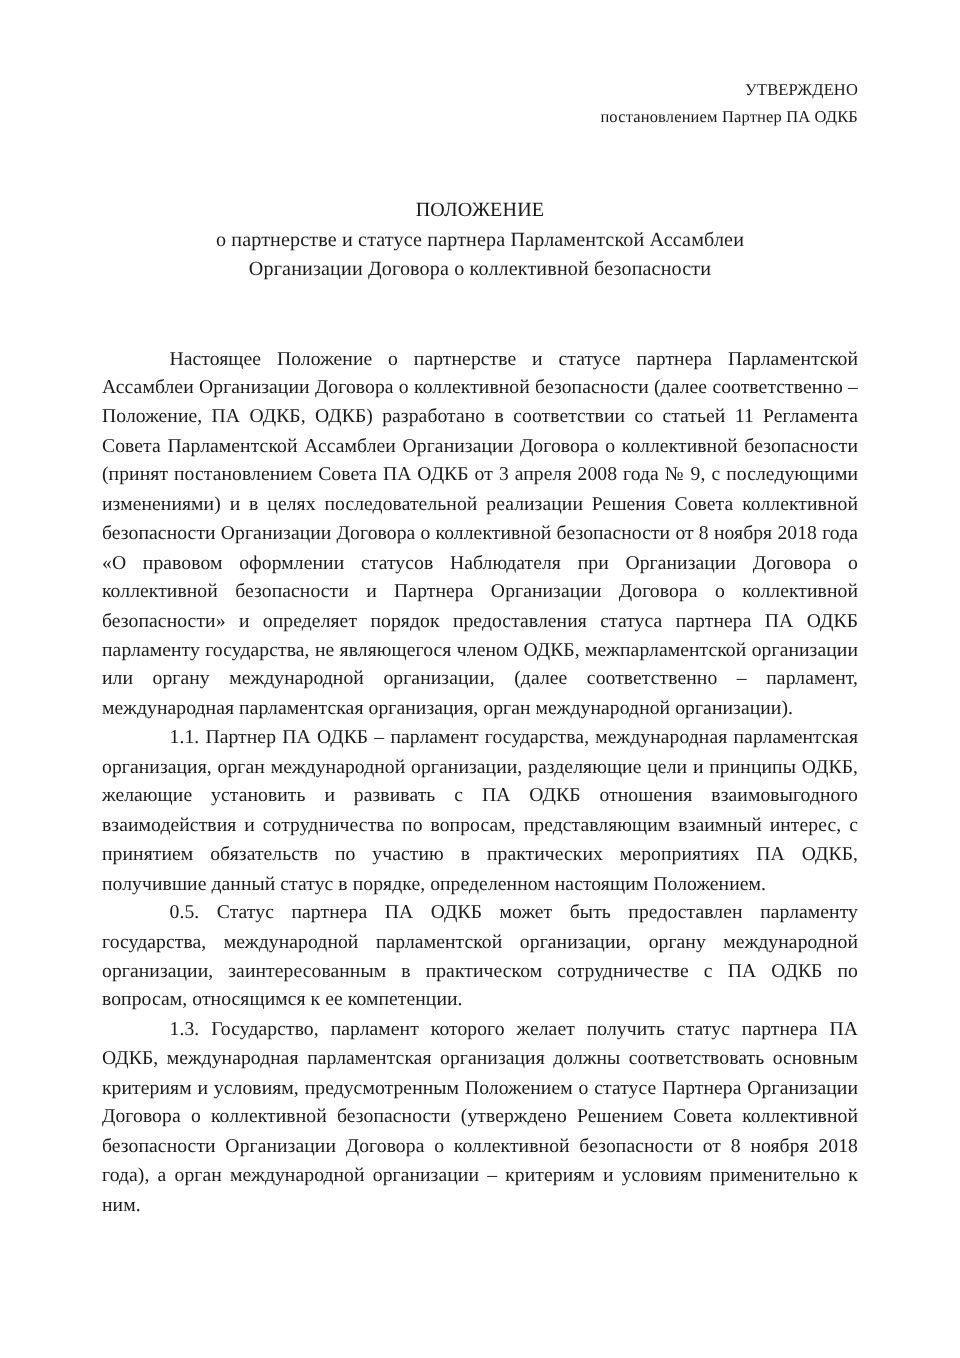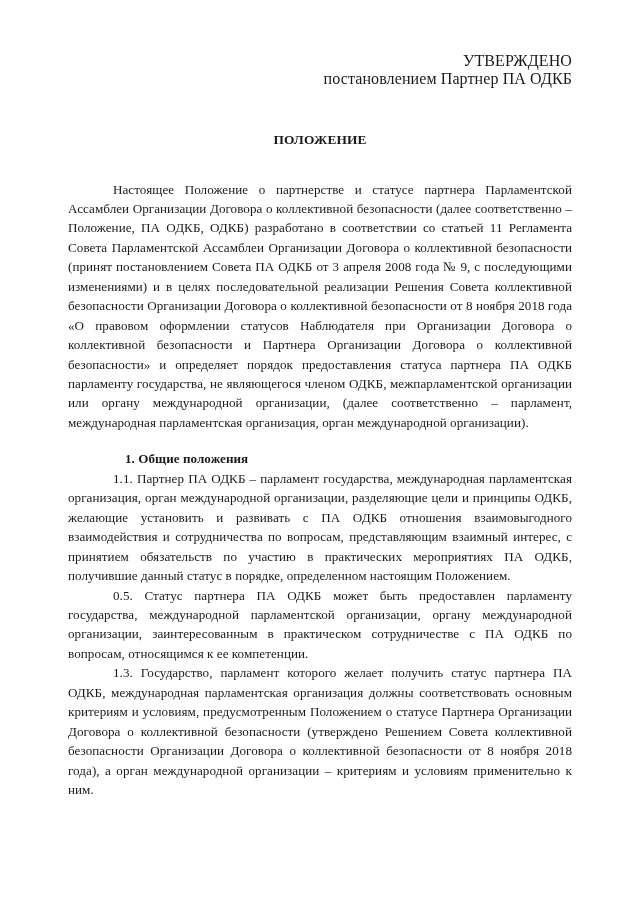--- a/index.html
+++ b/index.html
@@ -24,46 +24,46 @@
   .content {
     position: absolute;
     left: 68px;
     top: 52px;
     width: 504px;
   }
 
   
   .approval-block {
     text-align: right;
-    font-size: 16px;
+    font-size: 11px;
     line-height: 17.5px;
     letter-spacing: 0.1px;
   }
   .approval-block .approval-line {
     display: block;
     white-space: pre;
   }
 
   
   .doc-title {
     margin-top: 43px;
     text-align: center;
-    font-weight: bold;
+    font-weight: normal;
     font-size: 13.4px;
     line-height: 19.5px;
     letter-spacing: 0.1px;
   }
   .doc-title .title-line {
     display: block;
     white-space: pre;
   }
 
   
   .body-text {
-    margin-top: 30px;
+    margin-top: 40px;
   }
   p.para {
     margin: 0;
     font-size: 13.1px;
     line-height: 19.45px;
     text-align: justify;
     text-justify: inter-word;
     text-indent: 45px;
     letter-spacing: 0.05px;
     hyphens: none;
@@ -90,27 +90,28 @@
 <div class="page">
   <div class="content">
 
     <div class="approval-block">
       <span class="approval-line">УТВЕРЖДЕНО</span>
       <span class="approval-line">постановлением Партнер ПА ОДКБ</span>
     </div>
 
     <h1 class="doc-title">
       <span class="title-line">ПОЛОЖЕНИЕ</span>
+      <span class="title-line">о партнерстве и статусе партнера Парламентской Ассамблеи</span>
+      <span class="title-line">Организации Договора о коллективной безопасности</span>
     </h1>
 
     <div class="body-text">
 
       <p class="para last-line-left">Настоящее Положение о партнерстве и статусе партнера Парламентской Ассамблеи Организации Договора о коллективной безопасности (далее соответственно – Положение, ПА ОДКБ, ОДКБ) разработано в соответствии со статьей 11 Регламента Совета Парламентской Ассамблеи Организации Договора о коллективной безопасности (принят постановлением Совета ПА ОДКБ от 3 апреля 2008 года № 9, с последующими изменениями) и в целях последовательной реализации Решения Совета коллективной безопасности Организации Договора о коллективной безопасности от 8 ноября 2018 года «О правовом оформлении статусов Наблюдателя при Организации Договора о коллективной безопасности и Партнера Организации Договора о коллективной безопасности» и определяет порядок предоставления статуса партнера ПА ОДКБ парламенту государства, не являющегося членом ОДКБ, межпарламентской организации или органу международной организации, (далее соответственно – парламент, международная парламентская организация, орган международной организации).</p>
 
-      <h2 class="section-heading">1. Общие положения</h2>
 
       <p class="para last-line-left">1.1. Партнер ПА ОДКБ – парламент государства, международная парламентская организация, орган международной организации, разделяющие цели и принципы ОДКБ, желающие установить и развивать с ПА ОДКБ отношения взаимовыгодного взаимодействия и сотрудничества по вопросам, представляющим взаимный интерес, с принятием обязательств по участию в практических мероприятиях ПА ОДКБ, получившие данный статус в порядке, определенном настоящим Положением.</p>
 
       <p class="para last-line-left">0.5. Статус партнера ПА ОДКБ может быть предоставлен парламенту государства, международной парламентской организации, органу международной организации, заинтересованным в практическом сотрудничестве с ПА ОДКБ по вопросам, относящимся к ее компетенции.</p>
 
       <p class="para last-line-left">1.3. Государство, парламент которого желает получить статус партнера ПА ОДКБ, международная парламентская организация должны соответствовать основным критериям и условиям, предусмотренным Положением о статусе Партнера Организации Договора о коллективной безопасности (утверждено Решением Совета коллективной безопасности Организации Договора о коллективной безопасности от 8 ноября 2018 года), а орган международной организации – критериям и условиям применительно к ним.</p>
 
     </div>
   </div>
 </div>

